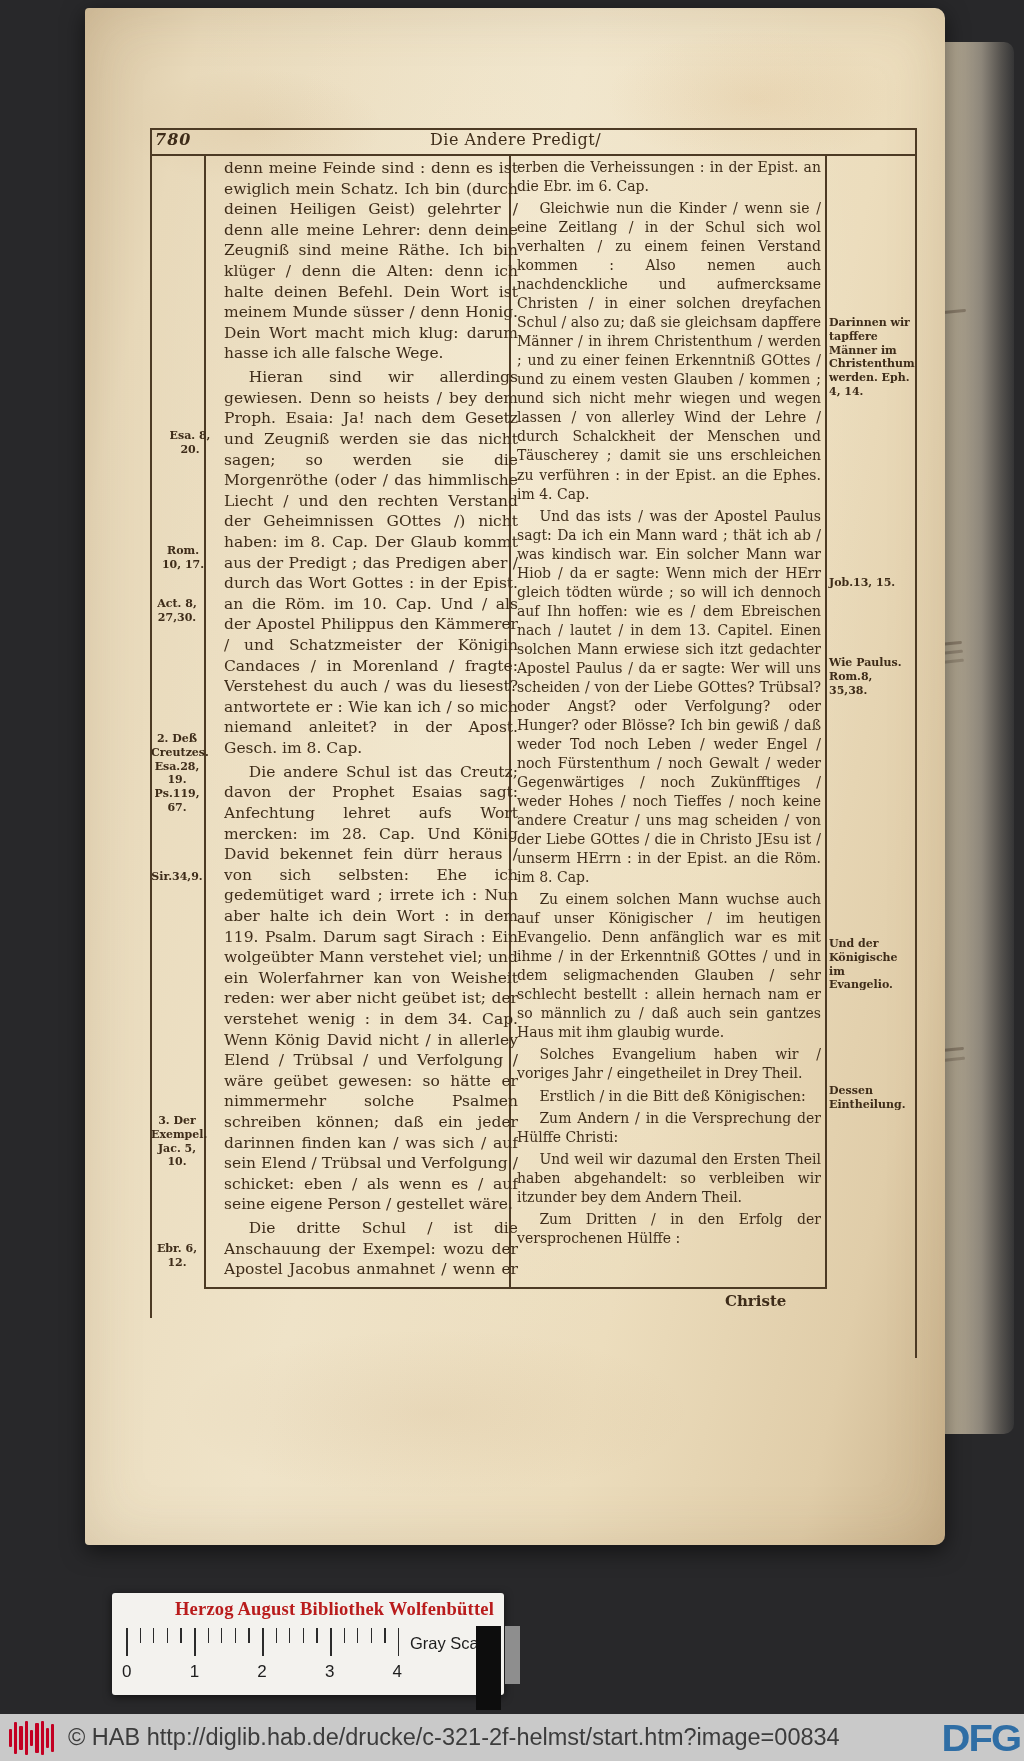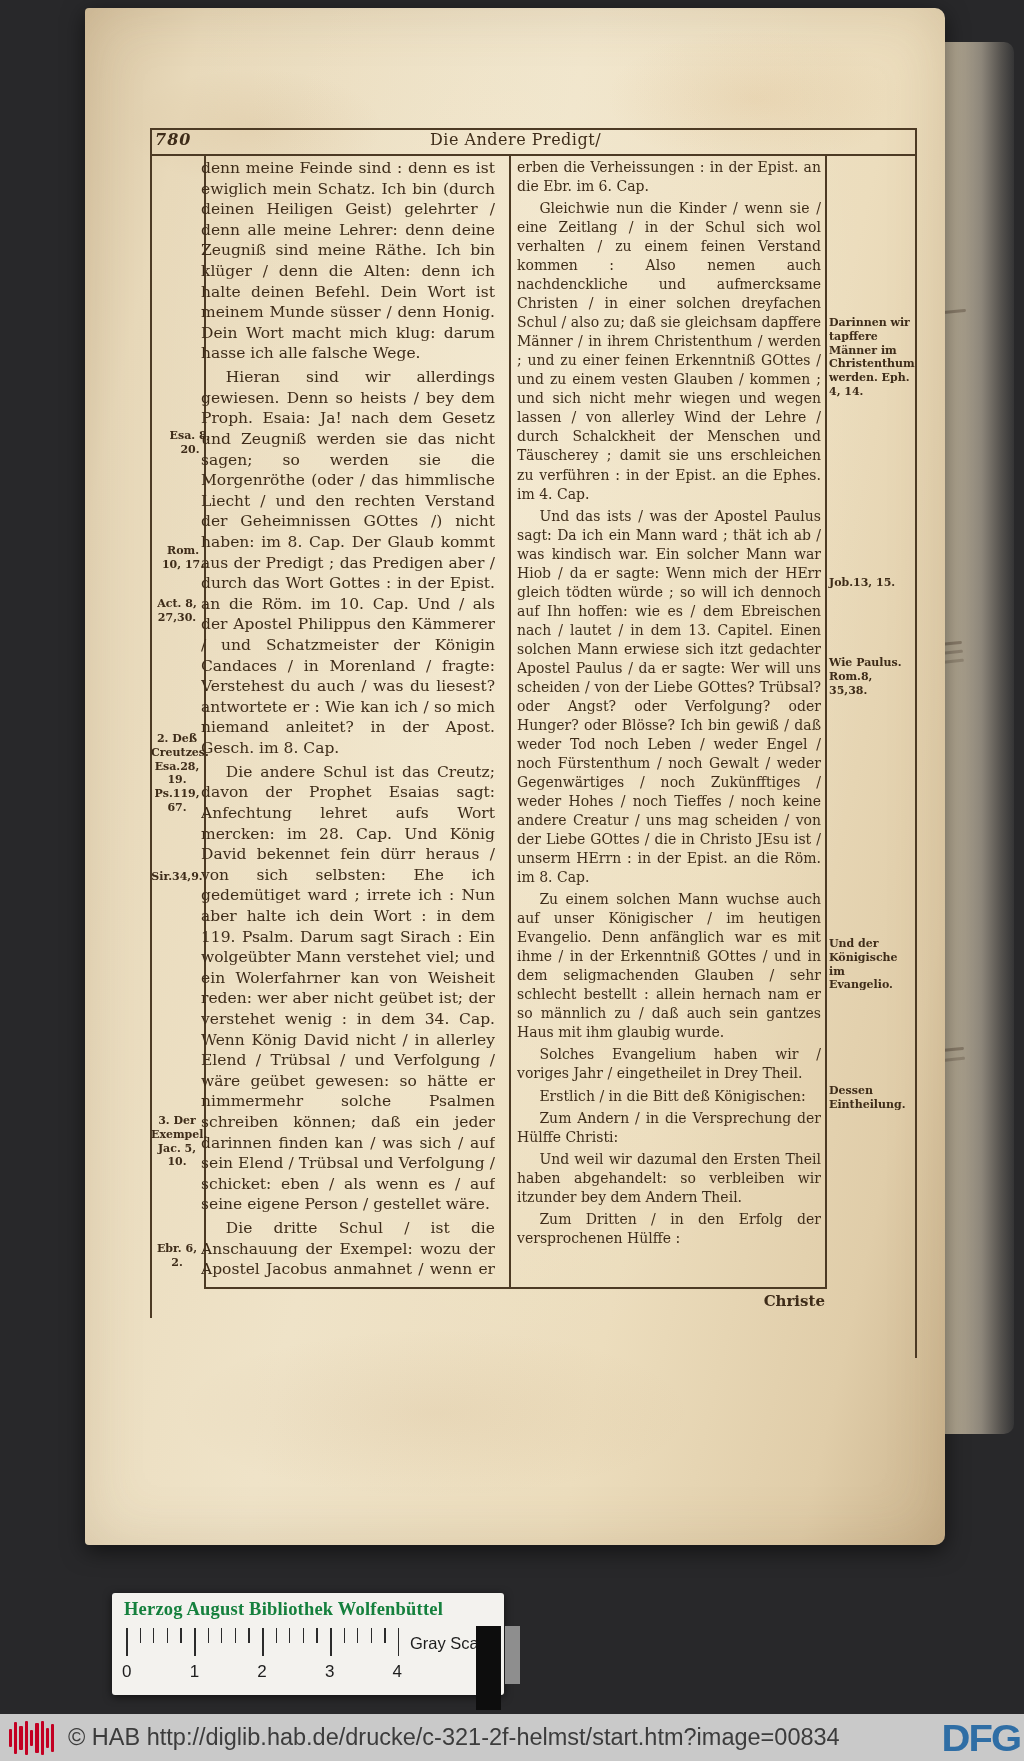--- a/index.html
+++ b/index.html
@@ -47,38 +47,38 @@
   .rv-outer-right{left:830px;top:120px;height:1230px;}
 
   .page-number{position:absolute;left:70px;top:122px;width:46px;font-size:16px;font-weight:700;letter-spacing:1px;font-style:italic;}
   .running-head{
     position:absolute;left:119px;top:119px;width:623px;height:26px;
     text-align:center;font-size:16px;font-weight:400;letter-spacing:.5px;line-height:26px;
   }
   .col{position:absolute;top:150px;height:1126px;overflow:hidden;text-align:justify;}
   .col p{margin:0 0 3px 0;text-indent:1.6em;}
   .col p.noindent{text-indent:0;}
-  .col-left{left:116px;width:294px;font-size:15.5px;line-height:1.33;}
+  .col-left{left:139px;width:294px;font-size:15.5px;line-height:1.33;}
   .col-right{left:432px;width:304px;font-size:14px;line-height:1.36;}
-  .catchword{position:absolute;left:640px;top:1284px;width:100px;text-align:right;font-size:15px;font-weight:700;}
+  .catchword{position:absolute;left:640px;top:1284px;width:100px;font-size:15px;font-weight:700;}
 
   .mnote{position:absolute;font-size:11px;line-height:1.25;text-align:center;font-weight:700;margin-top:44px;}
   .mnote.left{left:66px;width:52px;}
   .mnote.right{left:744px;width:82px;text-align:left;}
   .ln0{top:377px;padding-left:13px;} .ln1{top:492px;padding-left:6px;} .ln2{top:545px;} .ln3{top:680px;}
   .ln4{top:818px;} .ln5{top:1062px;} .ln6{top:1190px;}
   .rn0{top:264px;} .rn1{top:524px;} .rn2{top:604px;} .rn3{top:885px;} .rn4{top:1032px;}
 
   
   .calib-card{
     position:absolute;left:112px;top:1593px;width:392px;height:102px;
     background:#f3f2ee;border-radius:3px;box-shadow:0 2px 8px rgba(0,0,0,.6);
     padding:6px 10px 4px 12px;box-sizing:border-box;
   }
-  .calib-title{font-family:"Liberation Serif", serif;font-weight:700;font-size:18.5px;color:#15803d;letter-spacing:.2px;}
+  .calib-title{font-family:"Liberation Serif", serif;font-weight:700;font-size:18.5px;color:#b91c1c;letter-spacing:.2px;text-align:right;}
   .calib-row{position:relative;margin-top:8px;height:58px;}
   .ruler{position:absolute;left:2px;top:0;width:272px;height:36px;}
   .ticks-minor{position:absolute;left:0;top:0;width:272px;height:15px;
     background:repeating-linear-gradient(90deg,#2b2b2b 0 1.2px,rgba(0,0,0,0) 1.2px 13.6px);}
   .ticks-major{position:absolute;left:0;top:0;width:273px;height:28px;
     background:repeating-linear-gradient(90deg,#2b2b2b 0 1.8px,rgba(0,0,0,0) 1.8px 68px);}
   .ruler-numbers{position:absolute;left:-4px;top:34px;width:280px;display:flex;justify-content:space-between;
     font-family:"Liberation Sans", sans-serif;font-size:17px;color:#1d1d1d;}
   .grayscale-label{position:absolute;left:286px;top:6px;font-family:"Liberation Sans", sans-serif;font-size:16.5px;color:#1d1d1d;white-space:nowrap;}
   .patches{position:absolute;left:352px;top:-2px;display:flex;gap:4px;align-items:flex-start;}
@@ -151,21 +151,21 @@
       <p>Und weil wir dazumal den Ersten Theil haben abgehandelt: so verbleiben wir itzunder bey dem Andern Theil.</p>
       <p>Zum Dritten / in den Erfolg der versprochenen Hülffe :</p>
     </div>
 
     <div class="mnote left ln0">Esa. 8, 20.</div>
     <div class="mnote left ln1">Rom. 10, 17.</div>
     <div class="mnote left ln2">Act. 8, 27,30.</div>
     <div class="mnote left ln3">2. Deß Creutzes. Esa.28, 19. Ps.119, 67.</div>
     <div class="mnote left ln4">Sir.34,9.</div>
     <div class="mnote left ln5">3. Der Exempel. Jac. 5, 10.</div>
-    <div class="mnote left ln6">Ebr. 6, 2.</div>
+    <div class="mnote left ln6">Ebr. 6, 12.</div>
 
     <div class="mnote right rn0">Darinnen wir tapffere Männer im Christenthum werden. Eph. 4, 14.</div>
     <div class="mnote right rn1">Job.13, 15.</div>
     <div class="mnote right rn2">Wie Paulus. Rom.8, 35,38.</div>
     <div class="mnote right rn3">Und der Königische im Evangelio.</div>
     <div class="mnote right rn4">Dessen Eintheilung.</div>
 
     <div class="catchword">Christe</div>
   </div>
 

